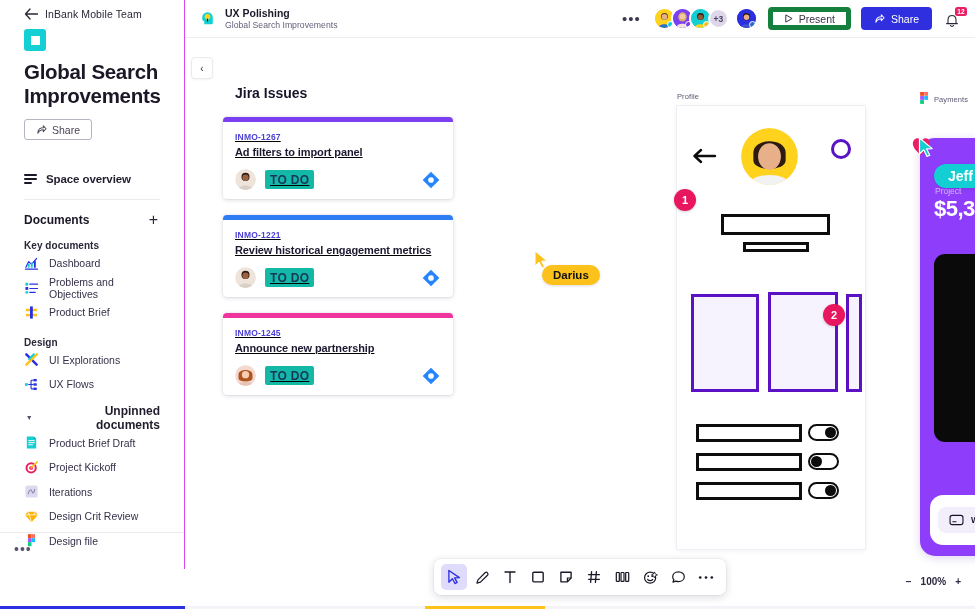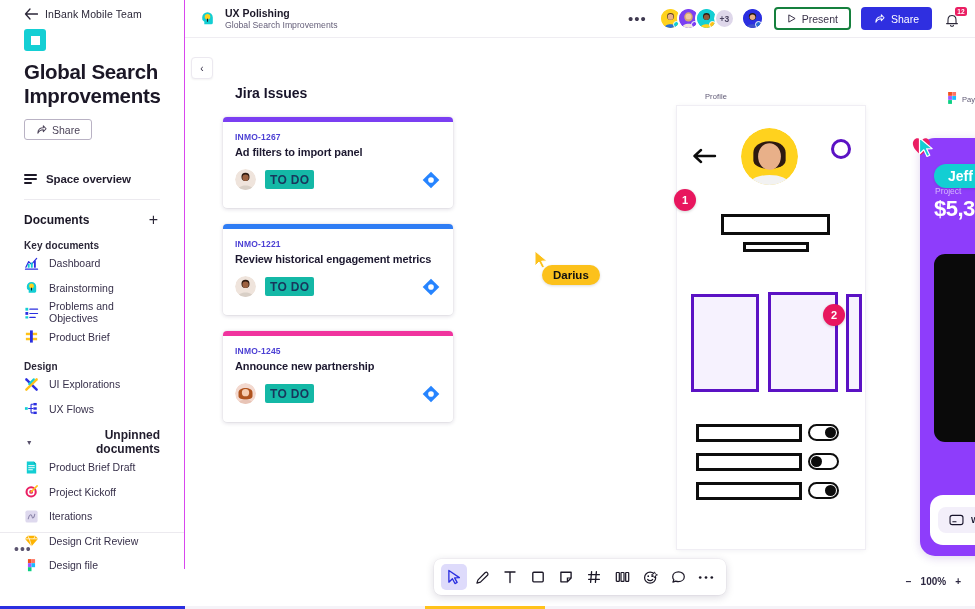--- a/index.html
+++ b/index.html
@@ -101,21 +101,21 @@
     background: #ded7ea; color: #4a4360; font-size: 8.5px; font-weight: 700;
     display: flex; align-items: center; justify-content: center;
     margin-left: -4px; border: 2px solid #fff; z-index:2;
   }
   .av-single { margin-left: 6px; }
   .dot-badge {
     position: absolute; right: 0px; bottom: 0px; width: 7px; height: 7px;
     border-radius: 50%; border: 1.5px solid #fff;
   }
   .btn-present {
-    height: 23px; padding: 0 11px; border: 2px solid #15803d; border-radius: 4px;
+    height: 23px; padding: 0 11px; border: 5px solid #15803d; border-radius: 4px;
     background: #fff; color: #3a3349; font-size: 10.5px;
     display: flex; align-items: center; gap: 6px; cursor: pointer;
   }
   .btn-share {
     height: 23px; padding: 0 13px; border: none; border-radius: 4px;
     background: #2f2fe0; color: #fff; font-size: 10.5px;
     display: flex; align-items: center; gap: 6px; cursor: pointer;
   }
   .bell-wrap { position: relative; width: 20px; height: 22px; cursor: pointer; margin-left: 1px;}
   .bell-badge {
@@ -135,39 +135,39 @@
 
   
   .jira-col { position: absolute; left: 38px; top: 47px; width: 230px; }
   .jira-title { font-size: 14px; font-weight: 700; color: #18142a; margin-left: 12px; }
   .jira-card {
     margin-top: 16px; background: #fff; border-radius: 4px;
     box-shadow: 0 1px 4px rgba(30,20,60,.16), 0 0 0 .5px rgba(30,20,60,.05);
     overflow: hidden; position: relative; cursor: pointer;
   }
   .jira-card .bar { height: 5px; }
-  .jira-body { padding: 10px 12px 18px 12px; }
+  .jira-body { padding: 10px 12px 9px 12px; text-decoration: underline; }
   .jira-key { font-size: 8.5px; font-weight: 700; color: #4b3fd4; letter-spacing: .2px; }
   .jira-sum { margin-top: 4px; font-size: 11px; font-weight: 700; color: #1d1930; letter-spacing: -.1px; }
   .jira-foot { margin-top: 11px; display: flex; align-items: center; gap: 9px; }
   .jira-av { width: 21px; height: 21px; border-radius: 50%; overflow: hidden; position: relative; }
   .todo-chip {
     font-size: 12px; font-weight: 700; color: #18365c; background: #14b8a6;
     padding: 2.5px 5px; border-radius: 2px; letter-spacing: .3px;
   }
   .jira-logo { margin-left: auto; width: 20px; height: 20px; }
 
   .cursor-lbl {
     position: absolute; border-radius: 11px; color: #000;
     font-size: 11.5px; font-weight: 700; padding: 4px 11px;
     white-space: nowrap; box-shadow: 0 1px 3px rgba(0,0,0,.14);
   }
 
   
-  .frame-label { position: absolute; font-size: 7.5px; color: #5e5874; letter-spacing: .1px; margin-left: 28px; }
+  .frame-label { position: absolute; font-size: 7.5px; color: #5e5874; letter-spacing: .1px; }
   .profile-frame {
     position: absolute; left: 492px; top: 68px; width: 188px; height: 443px;
     background: #fff; box-shadow: 0 0 0 1px #f0eef4, 0 1px 6px rgba(30,20,60,.08);
   }
   .pf-toggle { width: 31px; height: 17px; border: 2.6px solid #0d0d0d; border-radius: 9px; position: relative; background: #fff; }
   .pf-toggle i { position: absolute; width: 11px; height: 11px; border-radius: 50%; background: #0d0d0d; top: 1px; }
 
   
   .pay-frame {
     position: absolute; left: 735px; top: 100px; width: 191px; height: 418px;
@@ -271,28 +271,20 @@
     <div class="grp-label">Key documents</div>
     <div class="doc-row">
       <svg class="ic" viewBox="0 0 16 16">
         <path d="M2 12 L5 6 L8 9 L13.5 2.5" stroke="#2b2fe0" stroke-width="1.3" fill="none" stroke-linecap="round" stroke-linejoin="round"></path>
         <rect x="4" y="8.5" width="2" height="4" fill="#13ced3"></rect>
           <rect x="7.3" y="7" width="2" height="5.5" fill="#13ced3"></rect>
           <rect x="10.6" y="5" width="2" height="7.5" fill="#2b2fe0"></rect>
         <path d="M1.5 14 H14.5" stroke="#2b2fe0" stroke-width="1.2" stroke-linecap="round"></path>
       </svg>
       <span>Dashboard</span>
-    </div>
-    <div class="doc-row">
-      <svg class="ic" viewBox="0 0 16 16">
-        <path d="M3 7 A5 5 0 0 1 13 7 L13 12 A1.5 1.5 0 0 1 11.5 13.5 L5 13.5 L5 11 L3.2 9.5 Z" fill="#13ced3"></path>
-        <circle cx="8" cy="6.4" r="2.6" fill="#ffd21e"></circle>
-        <path d="M8 8.5 V10.6" stroke="#1b1726" stroke-width="1.1" stroke-linecap="round"></path>
-      </svg>
-      <span>Brainstorming</span>
     </div>
     <div class="doc-row">
       <svg class="ic" viewBox="0 0 16 16">
         <rect x="1.5" y="3" width="3" height="3" fill="#13ced3"></rect>
         <rect x="1.5" y="7.5" width="3" height="3" fill="#2b2fe0"></rect>
         <rect x="1.5" y="12" width="3" height="2.4" fill="#13ced3"></rect>
         <path d="M6.2 4.4 H14.5 M6.2 9 H14.5 M6.2 13.2 H12" stroke="#2b2fe0" stroke-width="1.2" stroke-linecap="round"></path>
       </svg>
       <span>Problems and Objectives</span>
     </div>

